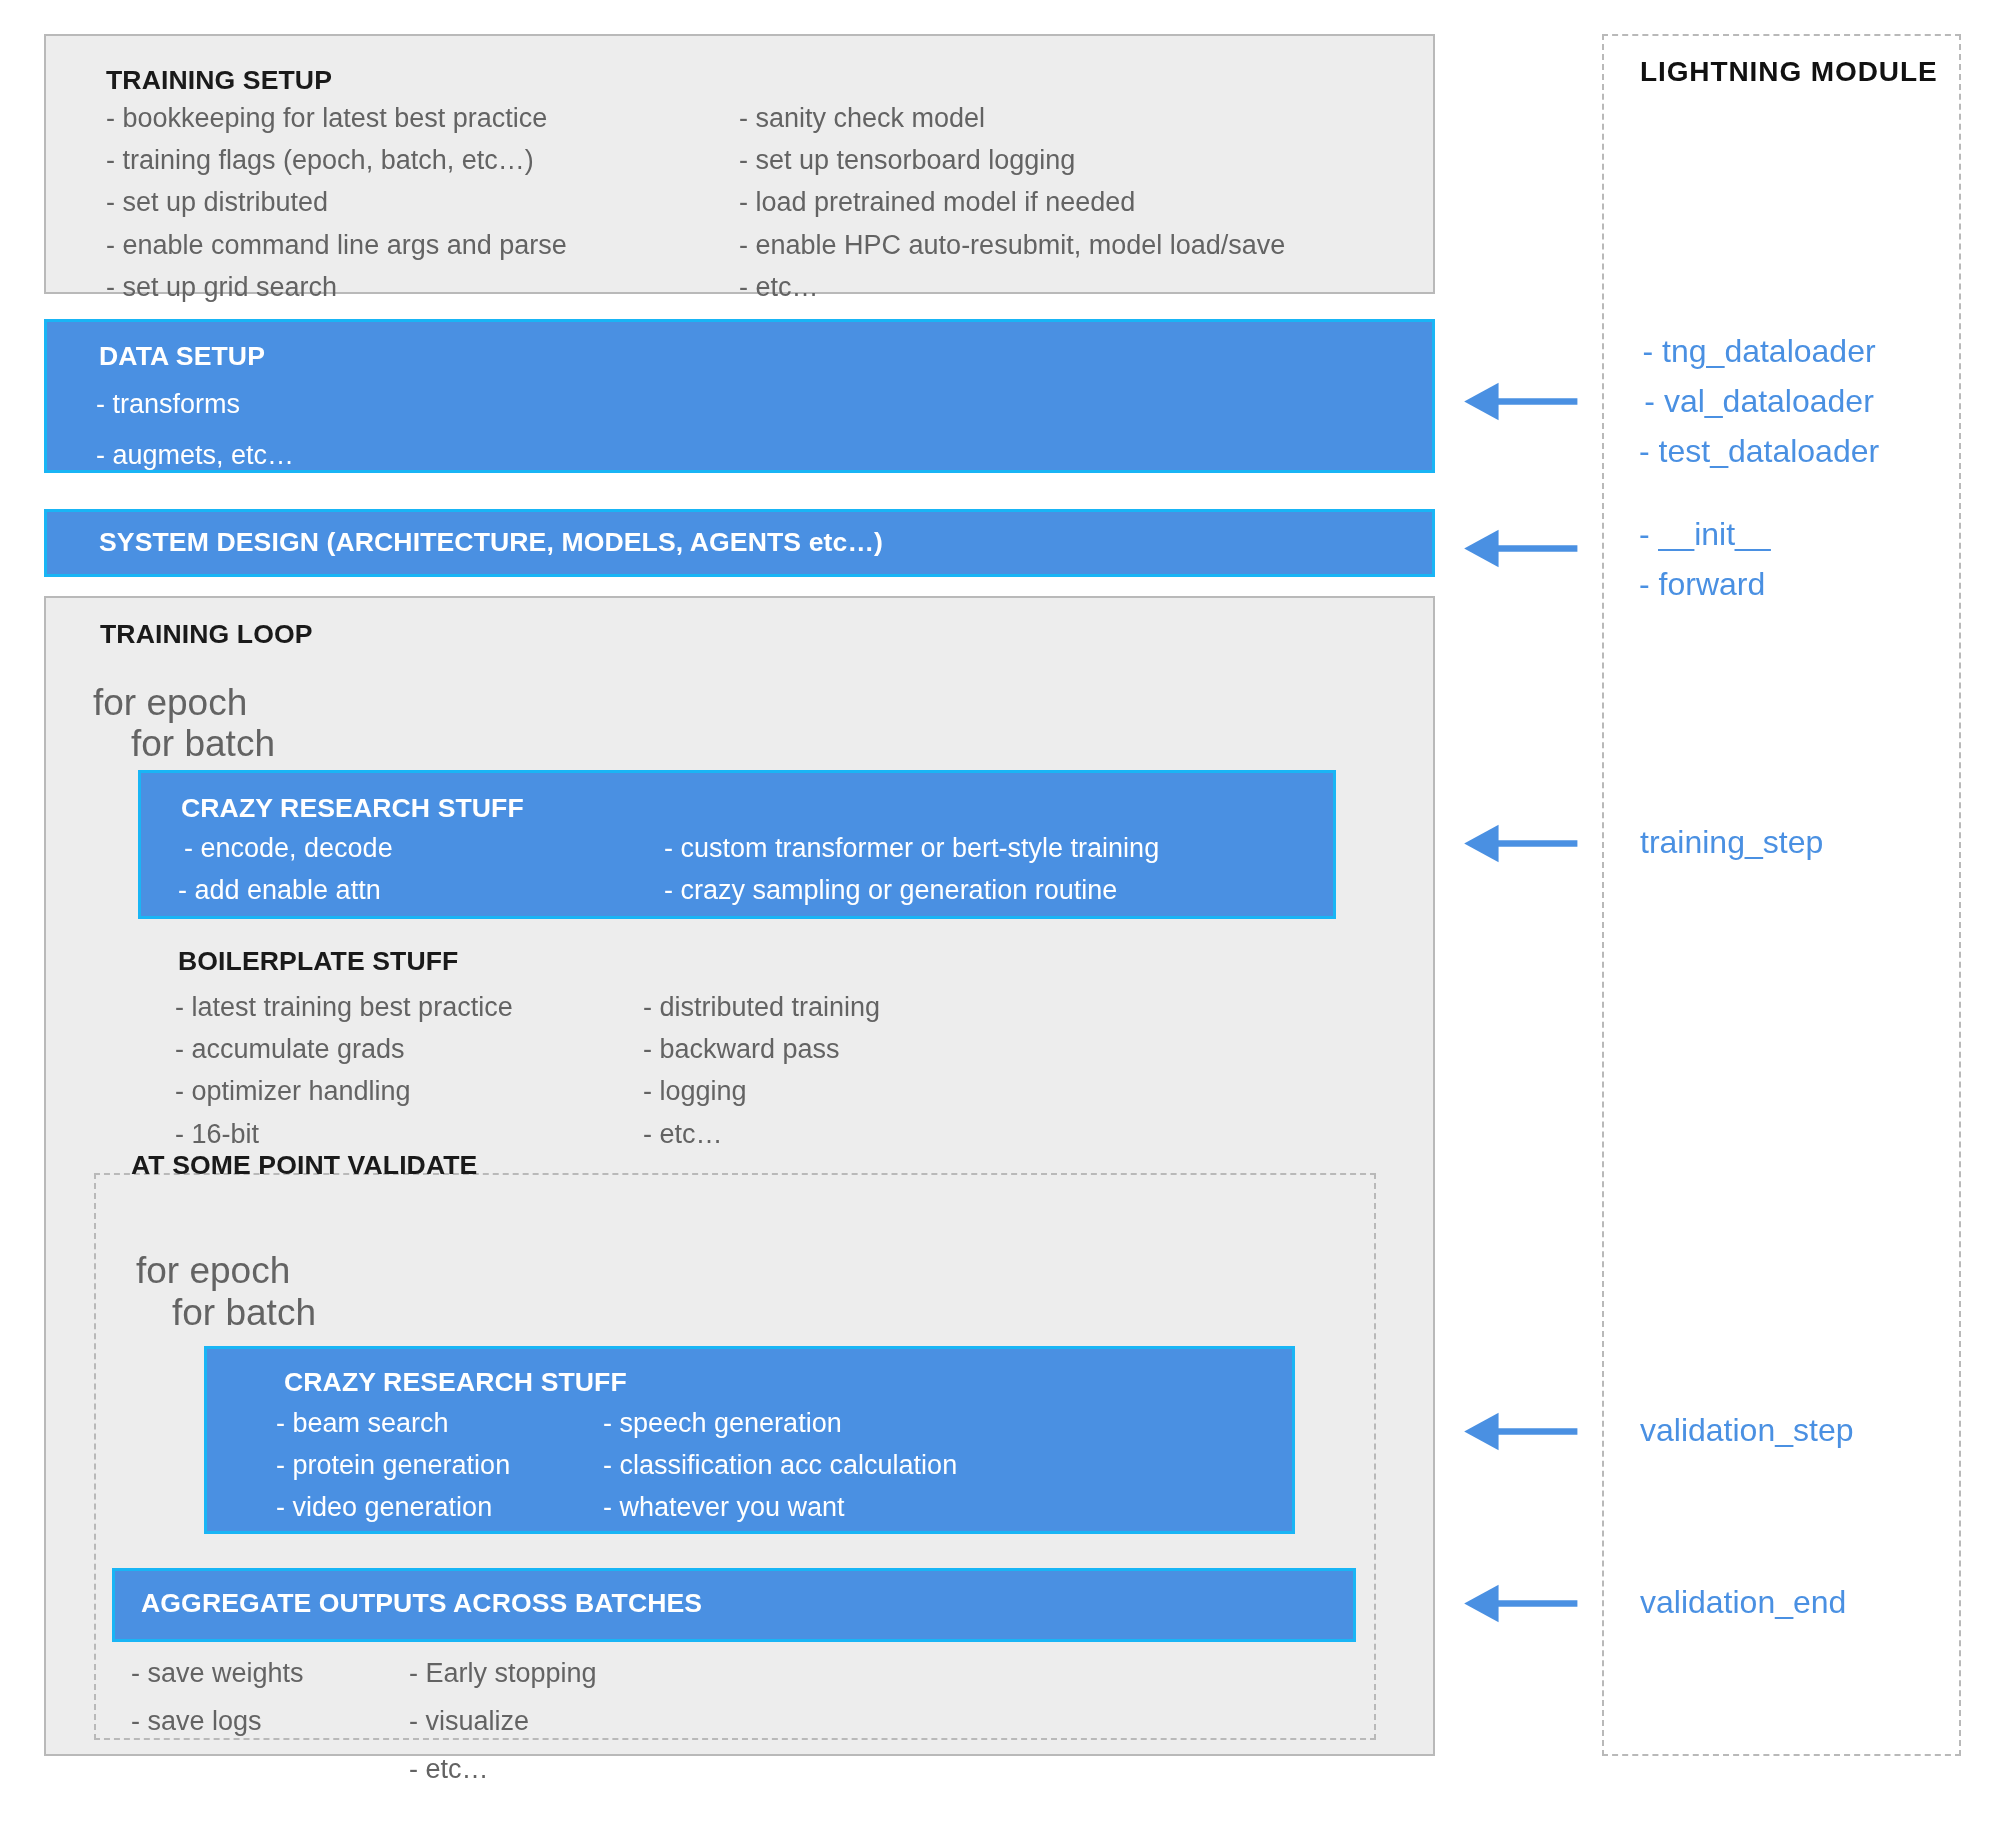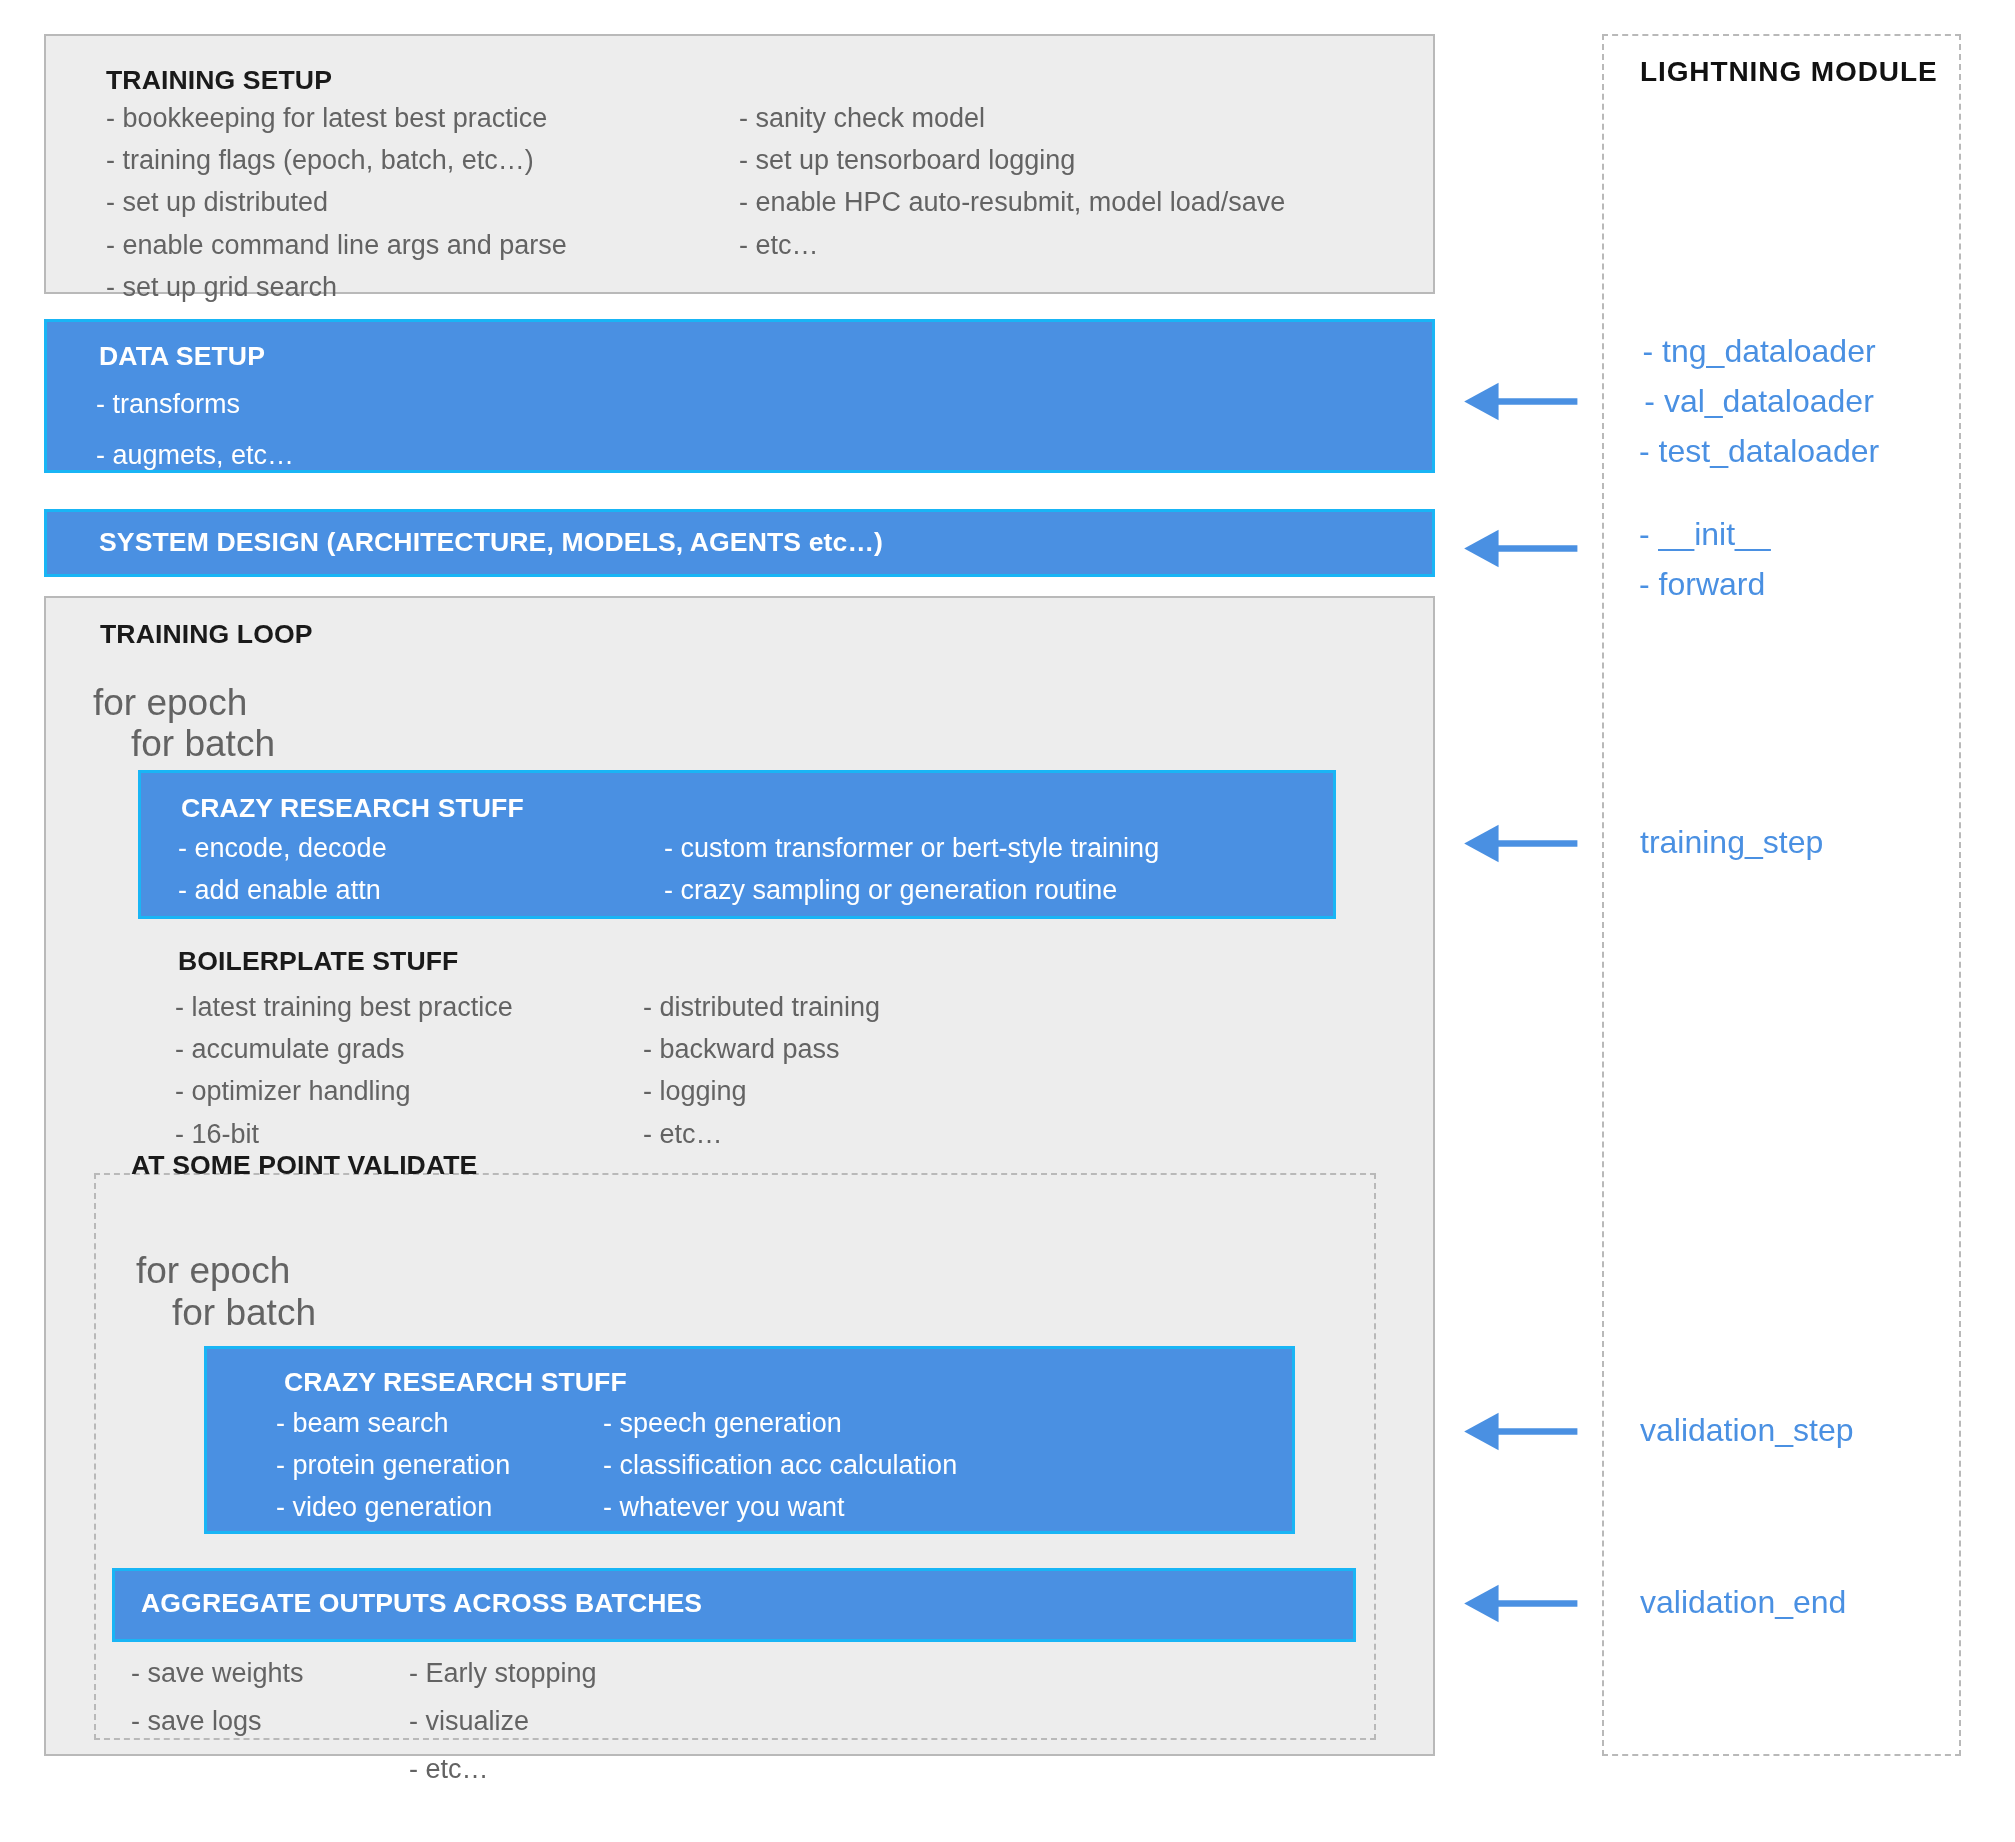--- a/index.html
+++ b/index.html
@@ -94,20 +94,21 @@
   <div class="bullet-line" style="height:35px;">- bookkeeping for latest best practice</div>
   <div class="bullet-line" style="height:35px;">- training flags (epoch, batch, etc…)</div>
   <div class="bullet-line" style="height:35px;">- set up distributed</div>
   <div class="bullet-line" style="height:35px;">- enable command line args and parse</div>
   <div class="bullet-line" style="height:35px;">- set up grid search</div>
 </div>
 
 <div class="col-list" style="left:739px; top:105px;">
   <div class="bullet-line" style="height:35px;">- sanity check model</div>
   <div class="bullet-line" style="height:35px;">- set up tensorboard logging</div>
+  <div class="bullet-line" style="height:35px;">- load pretrained model if needed</div>
   <div class="bullet-line" style="height:35px;">- enable HPC auto-resubmit, model load/save</div>
   <div class="bullet-line" style="height:35px;">- etc…</div>
 </div>
 
 <div class="abs blue-box" style="left:44px; top:319px; width:1391px; height:154px;"></div>
 
 <div class="abs section-title on-blue" style="left:99px; top:341px;">DATA SETUP</div>
 
 <div class="col-list" style="left:96px; top:391px;">
   <div class="bullet-line on-blue" style="height:44px;">- transforms</div>
@@ -123,21 +124,21 @@
 <div class="abs section-title" style="left:100px; top:619px;">TRAINING LOOP</div>
 
 <div class="abs code-line" style="left:93px; top:682px;">for epoch</div>
 <div class="abs code-line" style="left:131px; top:723px;">for batch</div>
 
 <div class="abs blue-box" style="left:138px; top:770px; width:1198px; height:149px;"></div>
 
 <div class="abs section-title on-blue" style="left:181px; top:793px;">CRAZY RESEARCH STUFF</div>
 
 <div class="col-list" style="left:178px; top:835px;">
-  <div class="bullet-line on-blue" style="height:35px;">- encode, decode</div>
+  <div class="bullet-line on-blue" style="height:35px;margin-left:6px;">- encode, decode</div>
   <div class="bullet-line on-blue" style="height:35px;">- add enable attn</div>
 </div>
 
 <div class="col-list" style="left:664px; top:835px;">
   <div class="bullet-line on-blue" style="height:35px;">- custom transformer or bert-style training</div>
   <div class="bullet-line on-blue" style="height:35px;">- crazy sampling or generation routine</div>
 </div>
 
 <div class="abs section-title" style="left:178px; top:946px;">BOILERPLATE STUFF</div>
 

